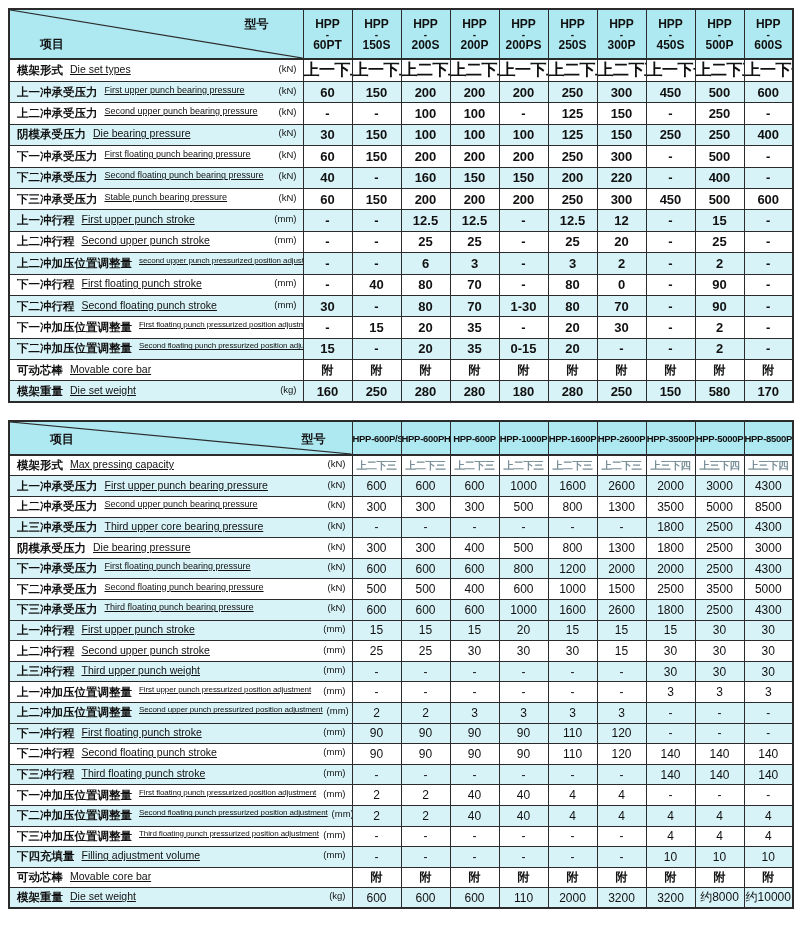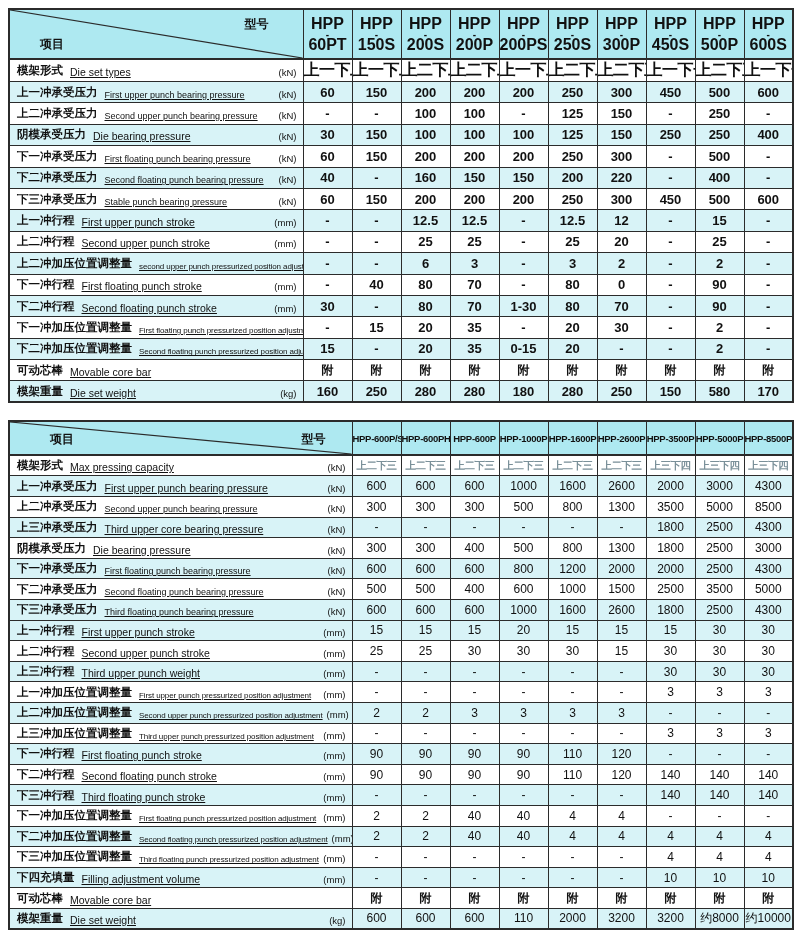--- a/index.html
+++ b/index.html
@@ -18,26 +18,26 @@
   tbody tr:not(.alt) td, tbody tr:not(.alt) th{background:#ffffff;}
 
   th.corner{position:relative;text-align:left;}
   th.corner svg{position:absolute;left:0;top:0;width:100%;height:100%;}
   th.corner .item{position:absolute;left:30px;bottom:5px;font-size:12px;font-weight:bold;}
   th.corner .model{position:absolute;right:34px;top:6px;font-size:12px;font-weight:bold;}
   .t2 th.corner .item{left:40px;bottom:auto;top:9px;}
   .t2 th.corner .model{right:26px;top:9px;}
 
   th.model-h{text-align:center;font-weight:bold;}
-  .t1 th.model-h div{line-height:14px;font-size:16px;}
+  .t1 th.model-h div{line-height:14px;font-size:12px;}
   .t1 th.model-h div.sep{line-height:7px;font-size:10px;}
   .t2 th.model-h{font-size:9.5px;letter-spacing:-0.3px;}
 
   th.label{text-align:left;font-weight:normal;}
-  th.label .lab{display:flex;align-items:flex-end;padding:0 6px 0 7px;}
+  th.label .lab{display:flex;align-items:flex-start;padding:0 6px 0 7px;}
   th.label .zh{font-size:11.5px;font-weight:bold;}
   th.label .en{font-size:10.5px;margin-left:7px;text-decoration:underline;}
   th.label .unit{margin-left:auto;font-size:9.5px;padding-left:4px;}
   th.label.sm .en{font-size:9px;}
   th.label.xs .en{font-size:8px;letter-spacing:-0.1px;}
 
   td.val{text-align:center;}
   .t1 td.val{font-size:13px;font-weight:bold;}
   .t2 td.val{font-size:12px;}
   tr.dietype td.val{font-size:16px;font-weight:bold;letter-spacing:-0.5px;}
@@ -706,38 +706,20 @@
           <td class="val">2</td>
           <td class="val">2</td>
           <td class="val">3</td>
           <td class="val">3</td>
           <td class="val">3</td>
           <td class="val">3</td>
           <td class="val">-</td>
           <td class="val">-</td>
           <td class="val">-</td>
         </tr>
-        <tr>
-          <th class="label xs">
-            <span class="lab">
-              <span class="zh">上三冲加压位置调整量</span>
-              <span class="en">Third upper punch pressurized position adjustment</span>
-              <span class="unit">(mm)</span>
-            </span>
-          </th>
-          <td class="val">-</td>
-          <td class="val">-</td>
-          <td class="val">-</td>
-          <td class="val">-</td>
-          <td class="val">-</td>
-          <td class="val">-</td>
-          <td class="val">3</td>
-          <td class="val">3</td>
-          <td class="val">3</td>
-        </tr>
         <tr class="alt">
           <th class="label">
             <span class="lab">
               <span class="zh">下一冲行程</span>
               <span class="en">First floating punch stroke</span>
               <span class="unit">(mm)</span>
             </span>
           </th>
           <td class="val">90</td>
           <td class="val">90</td>

